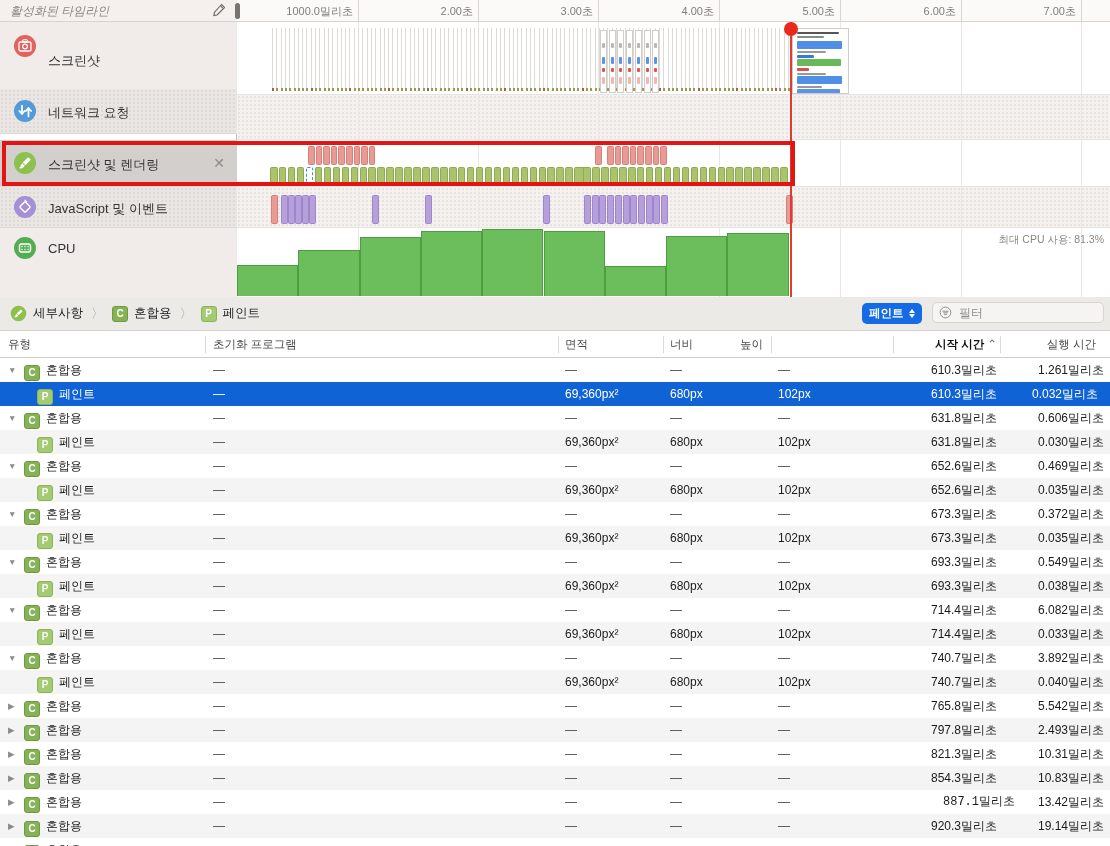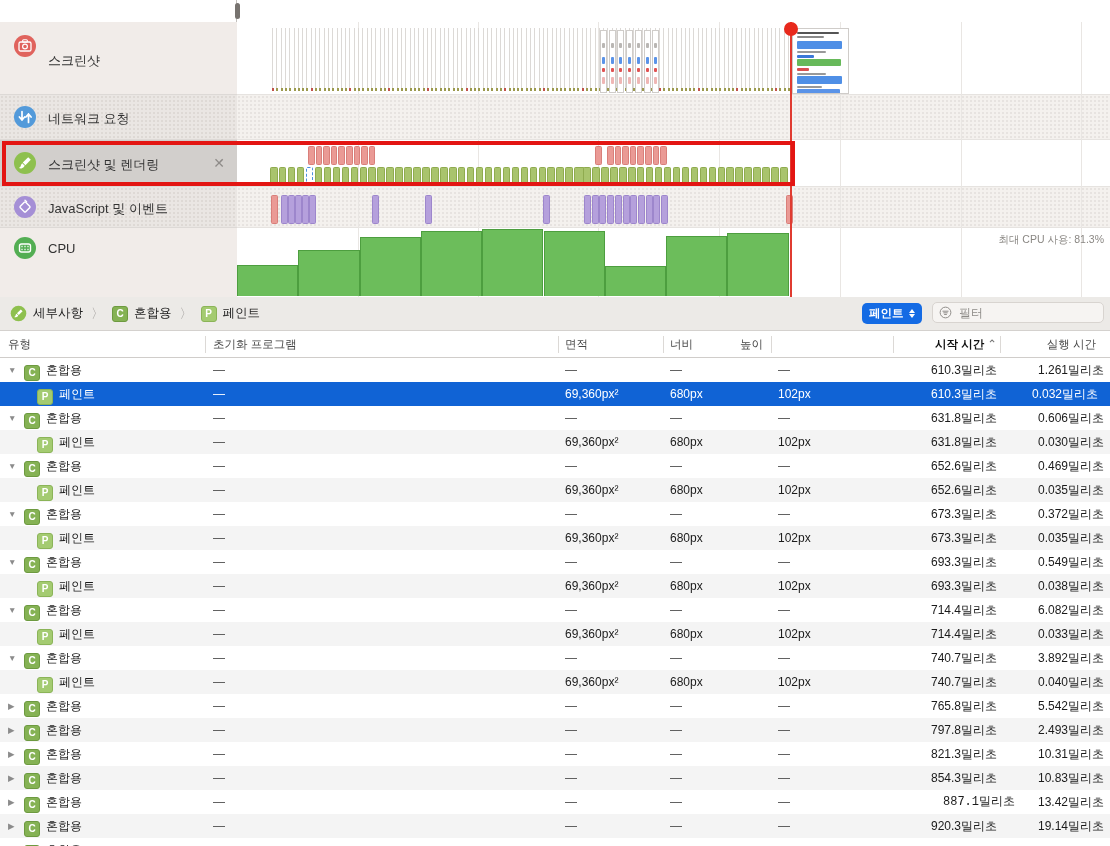--- a/index.html
+++ b/index.html
@@ -73,20 +73,36 @@
   .trow .badge{vertical-align:-2px;margin-right:6px;}
   .dash{color:#4d4d4d;}
 </style>
 </head>
 <body>
 
 <div class="app">
 
   <div class="overview">
 
+    <div class="ruler">
+        <div class="ruler-label" style="left: 116px;">1000.0밀리초</div>
+        <div class="ruler-tick" style="left: 121px;"></div>
+        <div class="ruler-label" style="left: 236px;">2.00초</div>
+        <div class="ruler-tick" style="left: 241px;"></div>
+        <div class="ruler-label" style="left: 356px;">3.00초</div>
+        <div class="ruler-tick" style="left: 361px;"></div>
+        <div class="ruler-label" style="left: 477px;">4.00초</div>
+        <div class="ruler-tick" style="left: 482px;"></div>
+        <div class="ruler-label" style="left: 598px;">5.00초</div>
+        <div class="ruler-tick" style="left: 603px;"></div>
+        <div class="ruler-label" style="left: 719px;">6.00초</div>
+        <div class="ruler-tick" style="left: 724px;"></div>
+        <div class="ruler-label" style="left: 839px;">7.00초</div>
+        <div class="ruler-tick" style="left: 844px;"></div>
+      </div>
 
     <div class="graph">
       <div class="band" id="band-screens" style="top:0;height:73px;">
           <div class="ss-line" style="left: 35px; top: 6px; height: 62px;"></div>
           <div class="ss-speck" style="left: 35px; top: 66px; background: rgb(194, 82, 76);"></div>
           <div class="ss-line" style="left: 39.3px; top: 6px; height: 62px;"></div>
           <div class="ss-speck" style="left: 39.3px; top: 66px; background: rgb(156, 154, 78);"></div>
           <div class="ss-line" style="left: 43.6px; top: 6px; height: 62px;"></div>
           <div class="ss-speck" style="left: 43.6px; top: 66px; background: rgb(156, 154, 78);"></div>
           <div class="ss-line" style="left: 47.9px; top: 6px; height: 62px;"></div>
@@ -498,32 +514,38 @@
     <div class="gridline" style="left: 121px;"></div>
         <div class="gridline" style="left: 241px;"></div>
         <div class="gridline" style="left: 361px;"></div>
         <div class="gridline" style="left: 482px;"></div>
         <div class="gridline" style="left: 603px;"></div>
         <div class="gridline" style="left: 724px;"></div>
         <div class="gridline" style="left: 844px;"></div>
       </div>
 
     <div class="sb">
+      <div class="sb-head">
+        <span class="sb-title">활성화된 타임라인</span>
+        <svg class="pencil" viewBox="0 0 16 16">
+          <path d="M10.5 2.5 L13.5 5.5 L6 13 L2.8 13.6 L3.4 10.4 Z M9.3 3.7 L12.3 6.7" fill="none" stroke="#6e6b68" stroke-width="1.1" stroke-linejoin="round"></path>
+        </svg>
+      </div>
 
       <div class="sb-row sb-light" style="top:22px;height:73px;">
         <svg class="sb-ic" viewBox="0 0 24 24" style="top:12px;">
           <circle cx="12" cy="12" r="11" fill="#e0635d"></circle>
           <rect x="6" y="8" width="12" height="9" rx="1.6" fill="none" stroke="#fff" stroke-width="1.3"></rect>
           <rect x="9.6" y="5.8" width="4.8" height="2.4" rx="1" fill="none" stroke="#fff" stroke-width="1.1"></rect>
           <circle cx="12" cy="12.5" r="2.4" fill="none" stroke="#fff" stroke-width="1.2"></circle>
         </svg>
         <span class="sb-label" style="top:30px;">스크린샷</span>
       </div>
 
-      <div class="sb-row sb-dark" style="top:95px;height:45px;">
+      <div class="sb-row sb-dark" style="top:89px;height:45px;">
         <svg class="sb-ic" viewBox="0 0 24 24" style="top:10px;">
           <circle cx="12" cy="12" r="11" fill="#539ada"></circle>
           <path d="M9 6.5 V15 M9 15 l-2.6-3 M9 15 l2.6-3" fill="none" stroke="#fff" stroke-width="1.7" stroke-linecap="round" stroke-linejoin="round"></path>
           <path d="M15.5 17.5 V9 M15.5 9 l-2.6 3 M15.5 9 l2.6 3" fill="none" stroke="#fff" stroke-width="1.7" stroke-linecap="round" stroke-linejoin="round"></path>
         </svg>
         <span class="sb-label" style="top:15px;">네트워크 요청</span>
       </div>
 
       <div class="sb-row sb-sel" style="top:140px;height:47px;">
         <svg class="sb-ic" viewBox="0 0 24 24" style="top:11px;">

